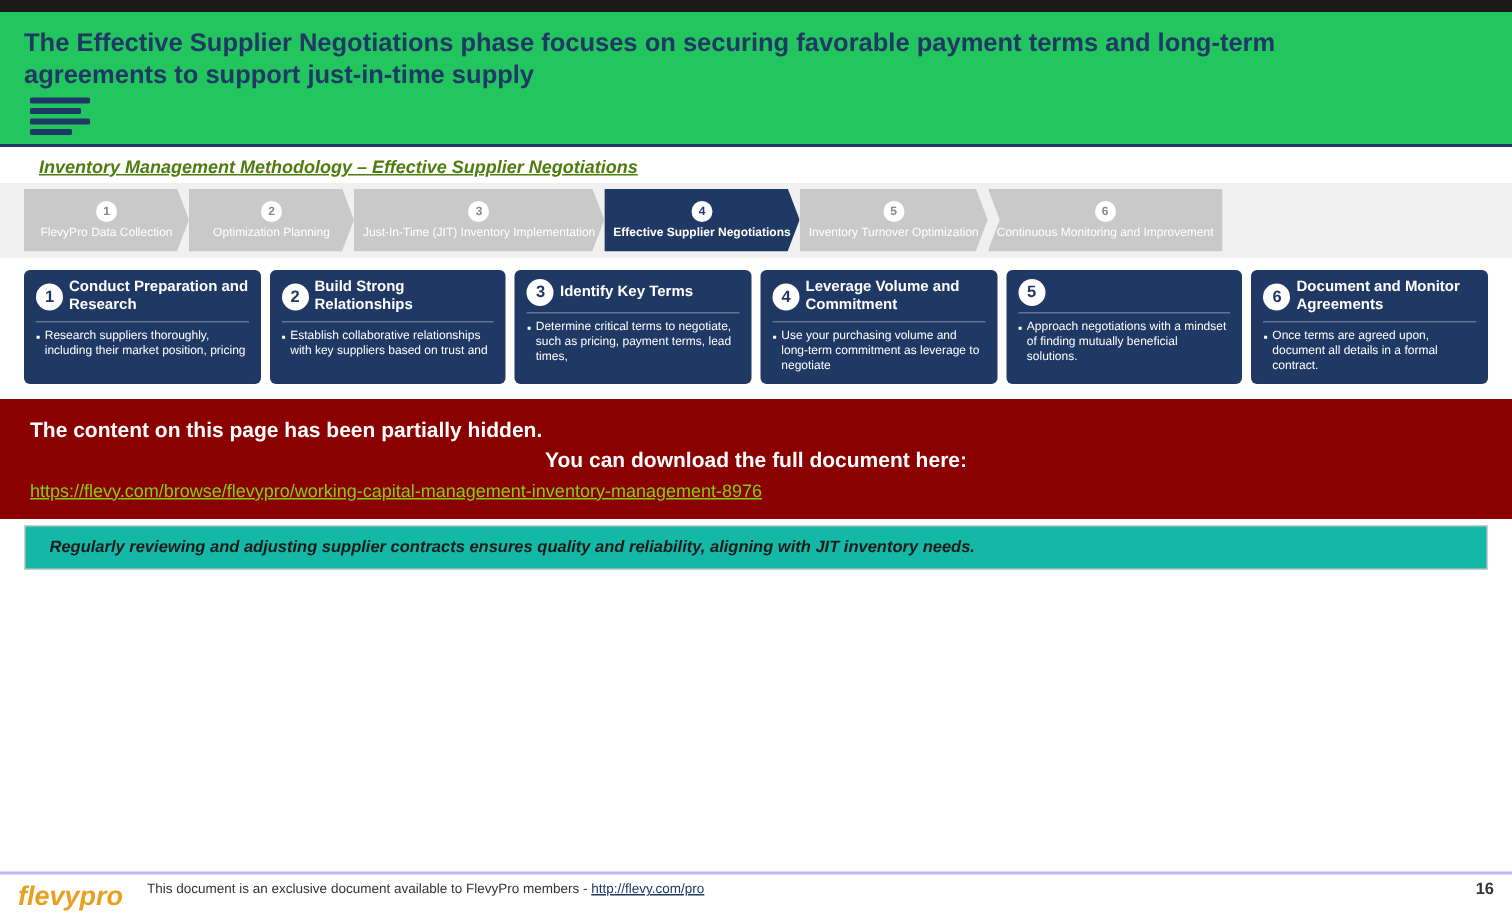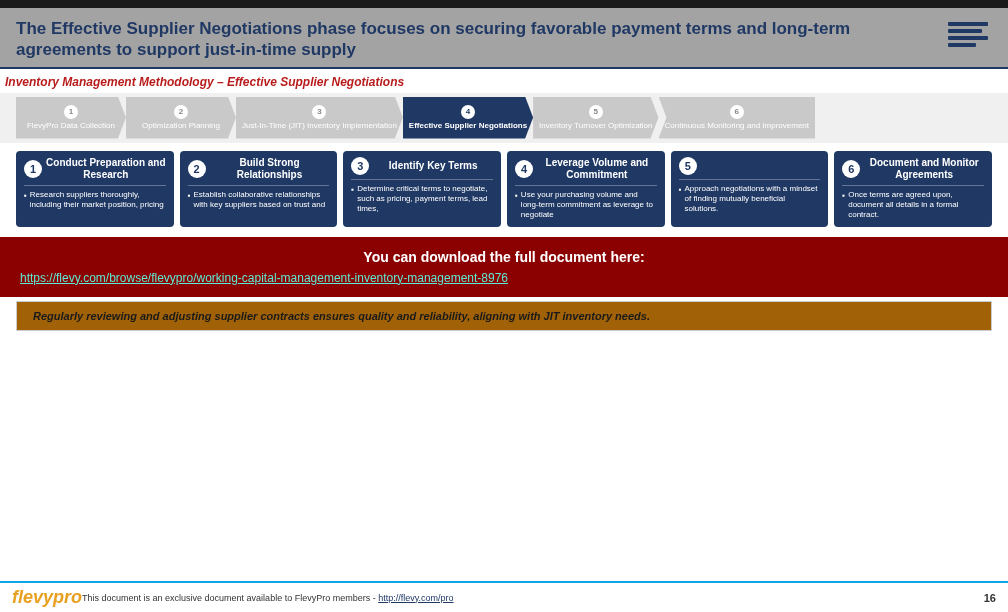--- a/index.html
+++ b/index.html
@@ -14,26 +14,27 @@
 
     
     .top-bar {
       background: #1a1a1a;
       height: 8px;
       width: 100%;
     }
 
     
     .header {
-      background: #a3a3a3;
+      background: #22c55e;
       padding: 10px 16px 6px 16px;
       border-bottom: 2px solid #1f3864;
       display: flex;
       align-items: flex-start;
       justify-content: space-between;
+      flex-direction: column;
     }
     .header-title {
       font-size: 17px;
       font-weight: bold;
       color: #1f3864;
       line-height: 1.25;
       max-width: 880px;
     }
     .header-logo {
       display: flex;
@@ -48,25 +49,26 @@
       margin-top: 4px;
     }
     .logo-line {
       background: #1f3864;
       height: 4px;
       border-radius: 1px;
     }
 
     
     .subtitle {
-      padding: 6px 16px 4px 5px;
+      padding: 6px 16px 4px 26px;
       font-style: italic;
       font-weight: bold;
       font-size: 12px;
-      color: #b91c1c;
+      color: #4d7c0f;
+      text-decoration: underline;
     }
 
     
     .phase-nav {
       display: flex;
       align-items: center;
       background: #f0f0f0;
       padding: 4px 16px;
       gap: 0;
     }
@@ -155,21 +157,21 @@
       display: flex;
       align-items: center;
       justify-content: center;
       flex-shrink: 0;
     }
     .step-title {
       font-size: 10px;
       font-weight: bold;
       color: #fff;
       line-height: 1.2;
-      text-align: center;
+      text-align: left;
       flex: 1;
     }
     .step-divider {
       height: 1px;
       background: rgba(255,255,255,0.3);
       margin-bottom: 4px;
     }
     .step-content {
       font-size: 8px;
       color: #fff;
@@ -198,45 +200,44 @@
       margin-bottom: 4px;
     }
     .hidden-subtitle {
       color: #fff;
       font-size: 14px;
       font-weight: bold;
       margin-bottom: 6px;
       text-align: center;
     }
     .hidden-link {
-      color: #5eead4;
+      color: #84cc16;
       font-size: 12px;
       text-decoration: underline;
     }
 
     
     .bottom-quote {
-      background: #a16207;
+      background: #14b8a6;
       border: 1px solid #ccc;
       margin: 4px 16px 0 16px;
       padding: 8px 16px;
       font-style: italic;
       font-size: 11px;
       color: #1a1a1a;
       font-weight: bold;
     }
 
     
     .footer {
       background: #fff;
-      border-top: 2px solid #0ea5e9;
-      display: flex;
-      align-items: center;
+      border-top: 2px solid #c4b5fd;
+      display: flex;
       padding: 4px 12px;
-      gap: 0;
+      gap: 16px;
       position: absolute;
       bottom: 0;
       left: 0;
       right: 0;
     }
     .footer-logo {
       font-size: 18px;
       font-weight: bold;
       color: #1f3864;
       font-style: italic;
@@ -400,20 +401,21 @@
           <div class="step-bullet">
             <span class="step-bullet-dot">▪</span>
             <span>Once terms are agreed upon, document all details in a formal contract.</span>
           </div>
         </div>
       </div>
     </div>
   </div>
 
   <div class="hidden-section">
+    <div class="hidden-title">The content on this page has been partially hidden.</div>
     <div class="hidden-subtitle">You can download the full document here:</div>
     <a class="hidden-link" href="#">https://flevy.com/browse/flevypro/working-capital-management-inventory-management-8976</a>
   </div>
 
   <div class="bottom-quote">
     <span>Regularly reviewing and adjusting supplier contracts ensures quality and reliability, aligning with JIT inventory needs.</span>
   </div>
 
   <div class="footer">
     <div class="footer-logo">

